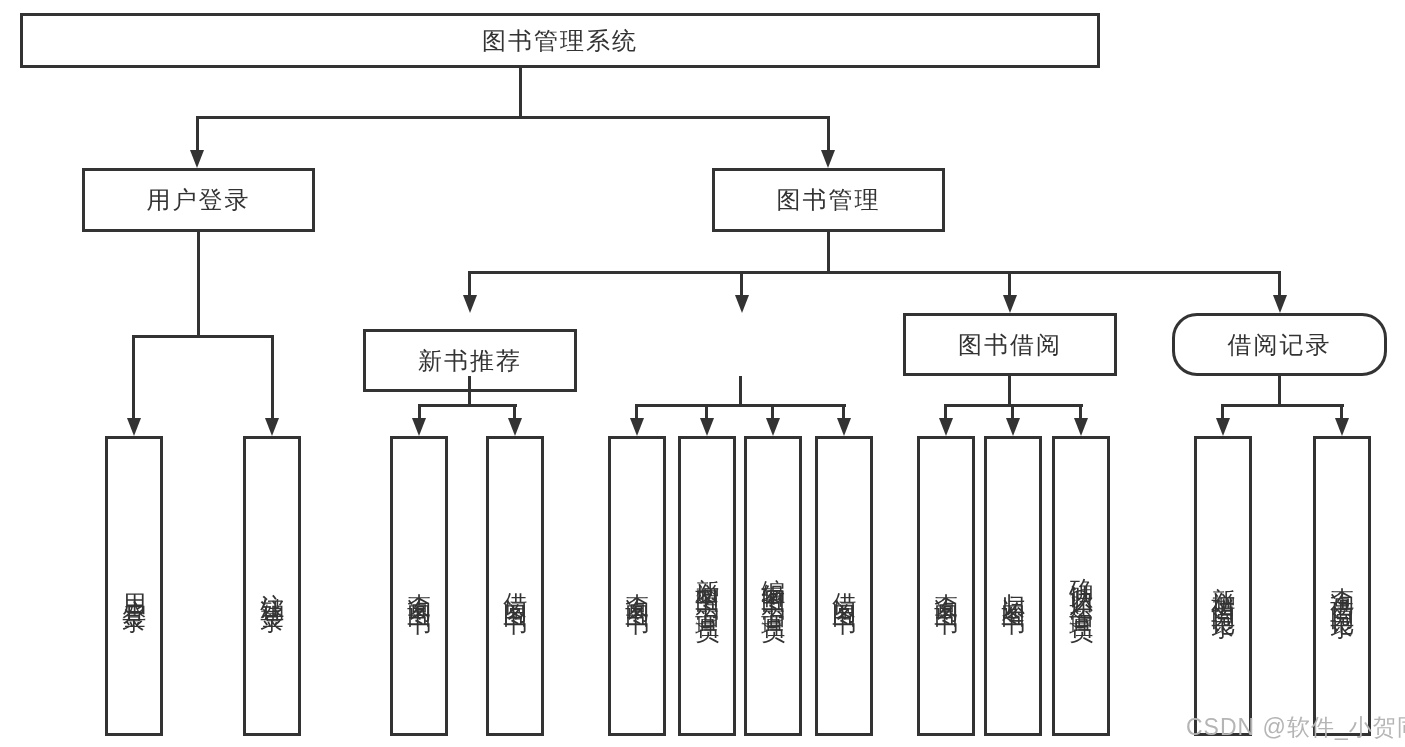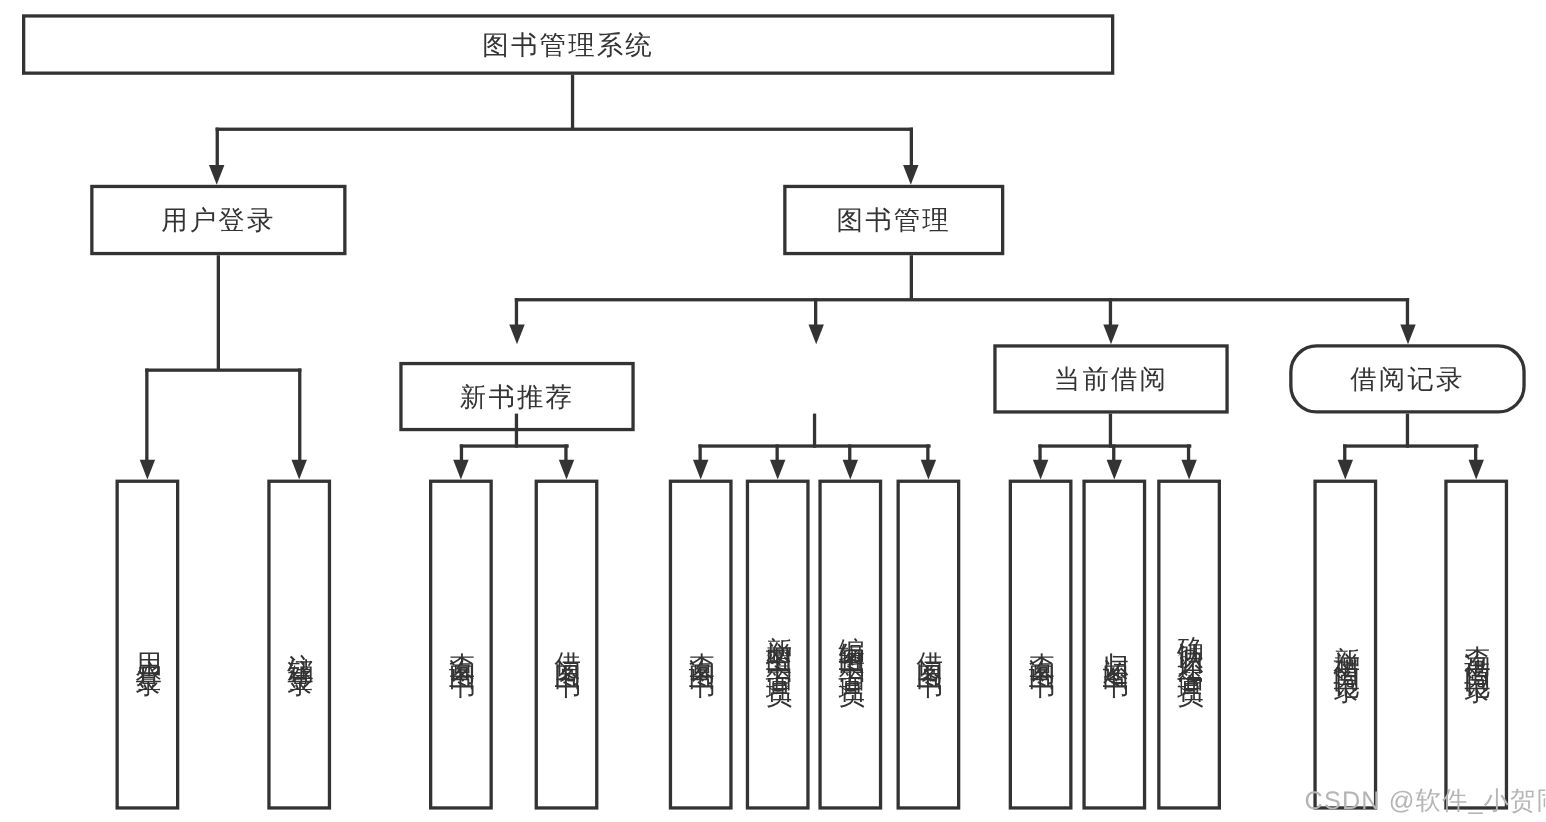--- a/index.html
+++ b/index.html
@@ -25,35 +25,35 @@
   .watermark {
     position:absolute; left:1186px; top:712px; z-index:10;
     font-size:23px; color:#b5b5b5; letter-spacing:1px; white-space:nowrap;
   }
 </style>
 </head>
 <body>
 
 <div class="canvas">
 
-  <div class="node h-label" style="left:20px; top:13px; width:993px; height:55px;justify-content:center;">
+  <div class="node h-label" style="left:20px; top:13px; width:1080px; height:55px;justify-content:center;">
     <span>图书管理系统</span>
   </div>
 
   <div class="line" style="left:519px; top:68px; width:3px; height:50px;"></div>
   <div class="line" style="left:196px; top:116px; width:634px; height:3px;"></div>
   <div class="line" style="left:196px; top:116px; width:3px; height:36px;"></div>
   <div class="line" style="left:827px; top:116px; width:3px; height:36px;"></div>
   <div class="arrow" style="left:190px; top:150px;"></div>
   <div class="arrow" style="left:821px; top:150px;"></div>
 
   <div class="node h-label" style="left:82px; top:168px; width:233px; height:64px;">
     <span>用户登录</span>
   </div>
-  <div class="node h-label" style="left:712px; top:168px; width:201px; height:64px;">
+  <div class="node h-label" style="left:712px; top:168px; width:233px; height:64px;">
     <span>图书管理</span>
   </div>
 
   <div class="line" style="left:197px; top:232px; width:3px; height:105px;"></div>
   <div class="line" style="left:132px; top:335px; width:142px; height:3px;"></div>
   <div class="line" style="left:132px; top:335px; width:3px; height:85px;"></div>
   <div class="line" style="left:271px; top:335px; width:3px; height:85px;"></div>
   <div class="arrow" style="left:127px; top:418px;"></div>
   <div class="arrow" style="left:265px; top:418px;"></div>
 
@@ -65,21 +65,21 @@
   <div class="line" style="left:1278px; top:271px; width:3px; height:26px;"></div>
   <div class="arrow" style="left:463px; top:295px;"></div>
   <div class="arrow" style="left:735px; top:295px;"></div>
   <div class="arrow" style="left:1003px; top:295px;"></div>
   <div class="arrow" style="left:1273px; top:295px;"></div>
 
   <div class="node h-label" style="left:363px; top:329px; width:214px; height:63px;">
     <span>新书推荐</span>
   </div>
   <div class="node h-label" style="left:903px; top:313px; width:214px; height:63px;">
-    <span>当前借阅</span>
+    <span>图书借阅</span>
   </div>
   <div class="node h-label" style="left:1172px; top:313px; width:215px; height:63px;border-radius:25px;">
     <span>借阅记录</span>
   </div>
 
   <div class="line" style="left:468px; top:376px; width:3px; height:31px;"></div>
   <div class="line" style="left:418px; top:404px; width:99px; height:3px;"></div>
   <div class="line" style="left:418px; top:404px; width:3px; height:16px;"></div>
   <div class="line" style="left:513px; top:404px; width:3px; height:16px;"></div>
   <div class="arrow" style="left:412px; top:418px;"></div>

